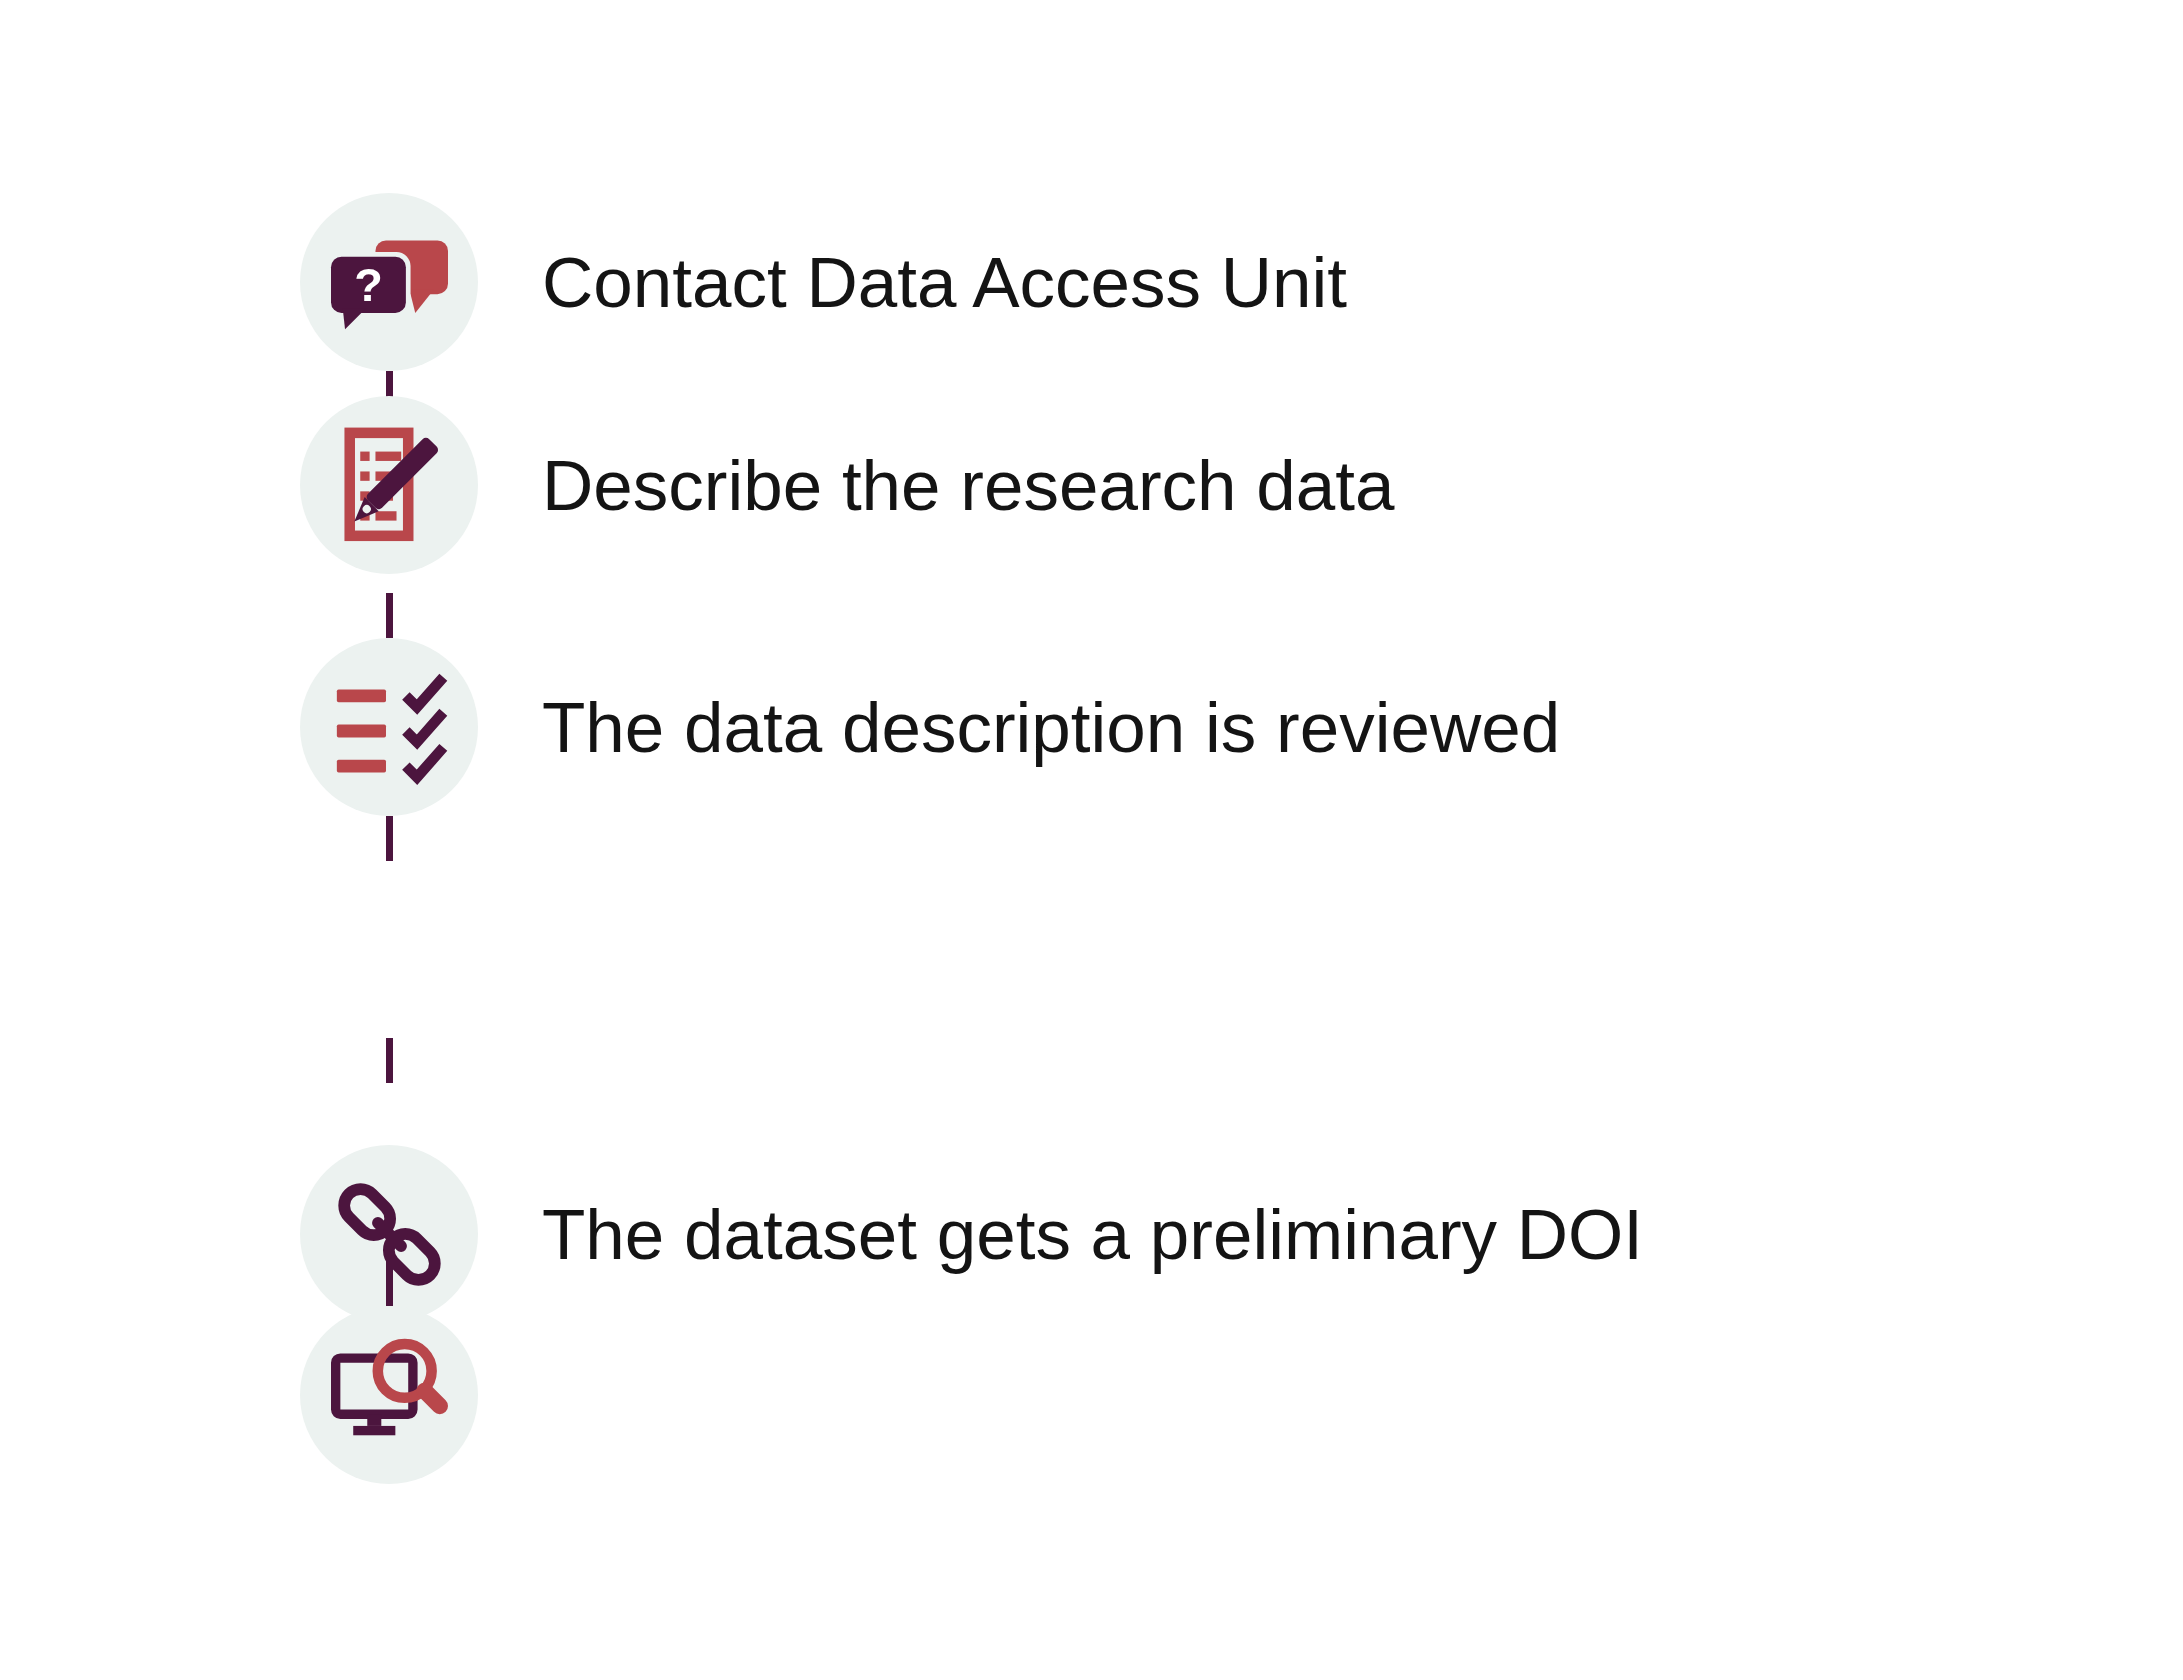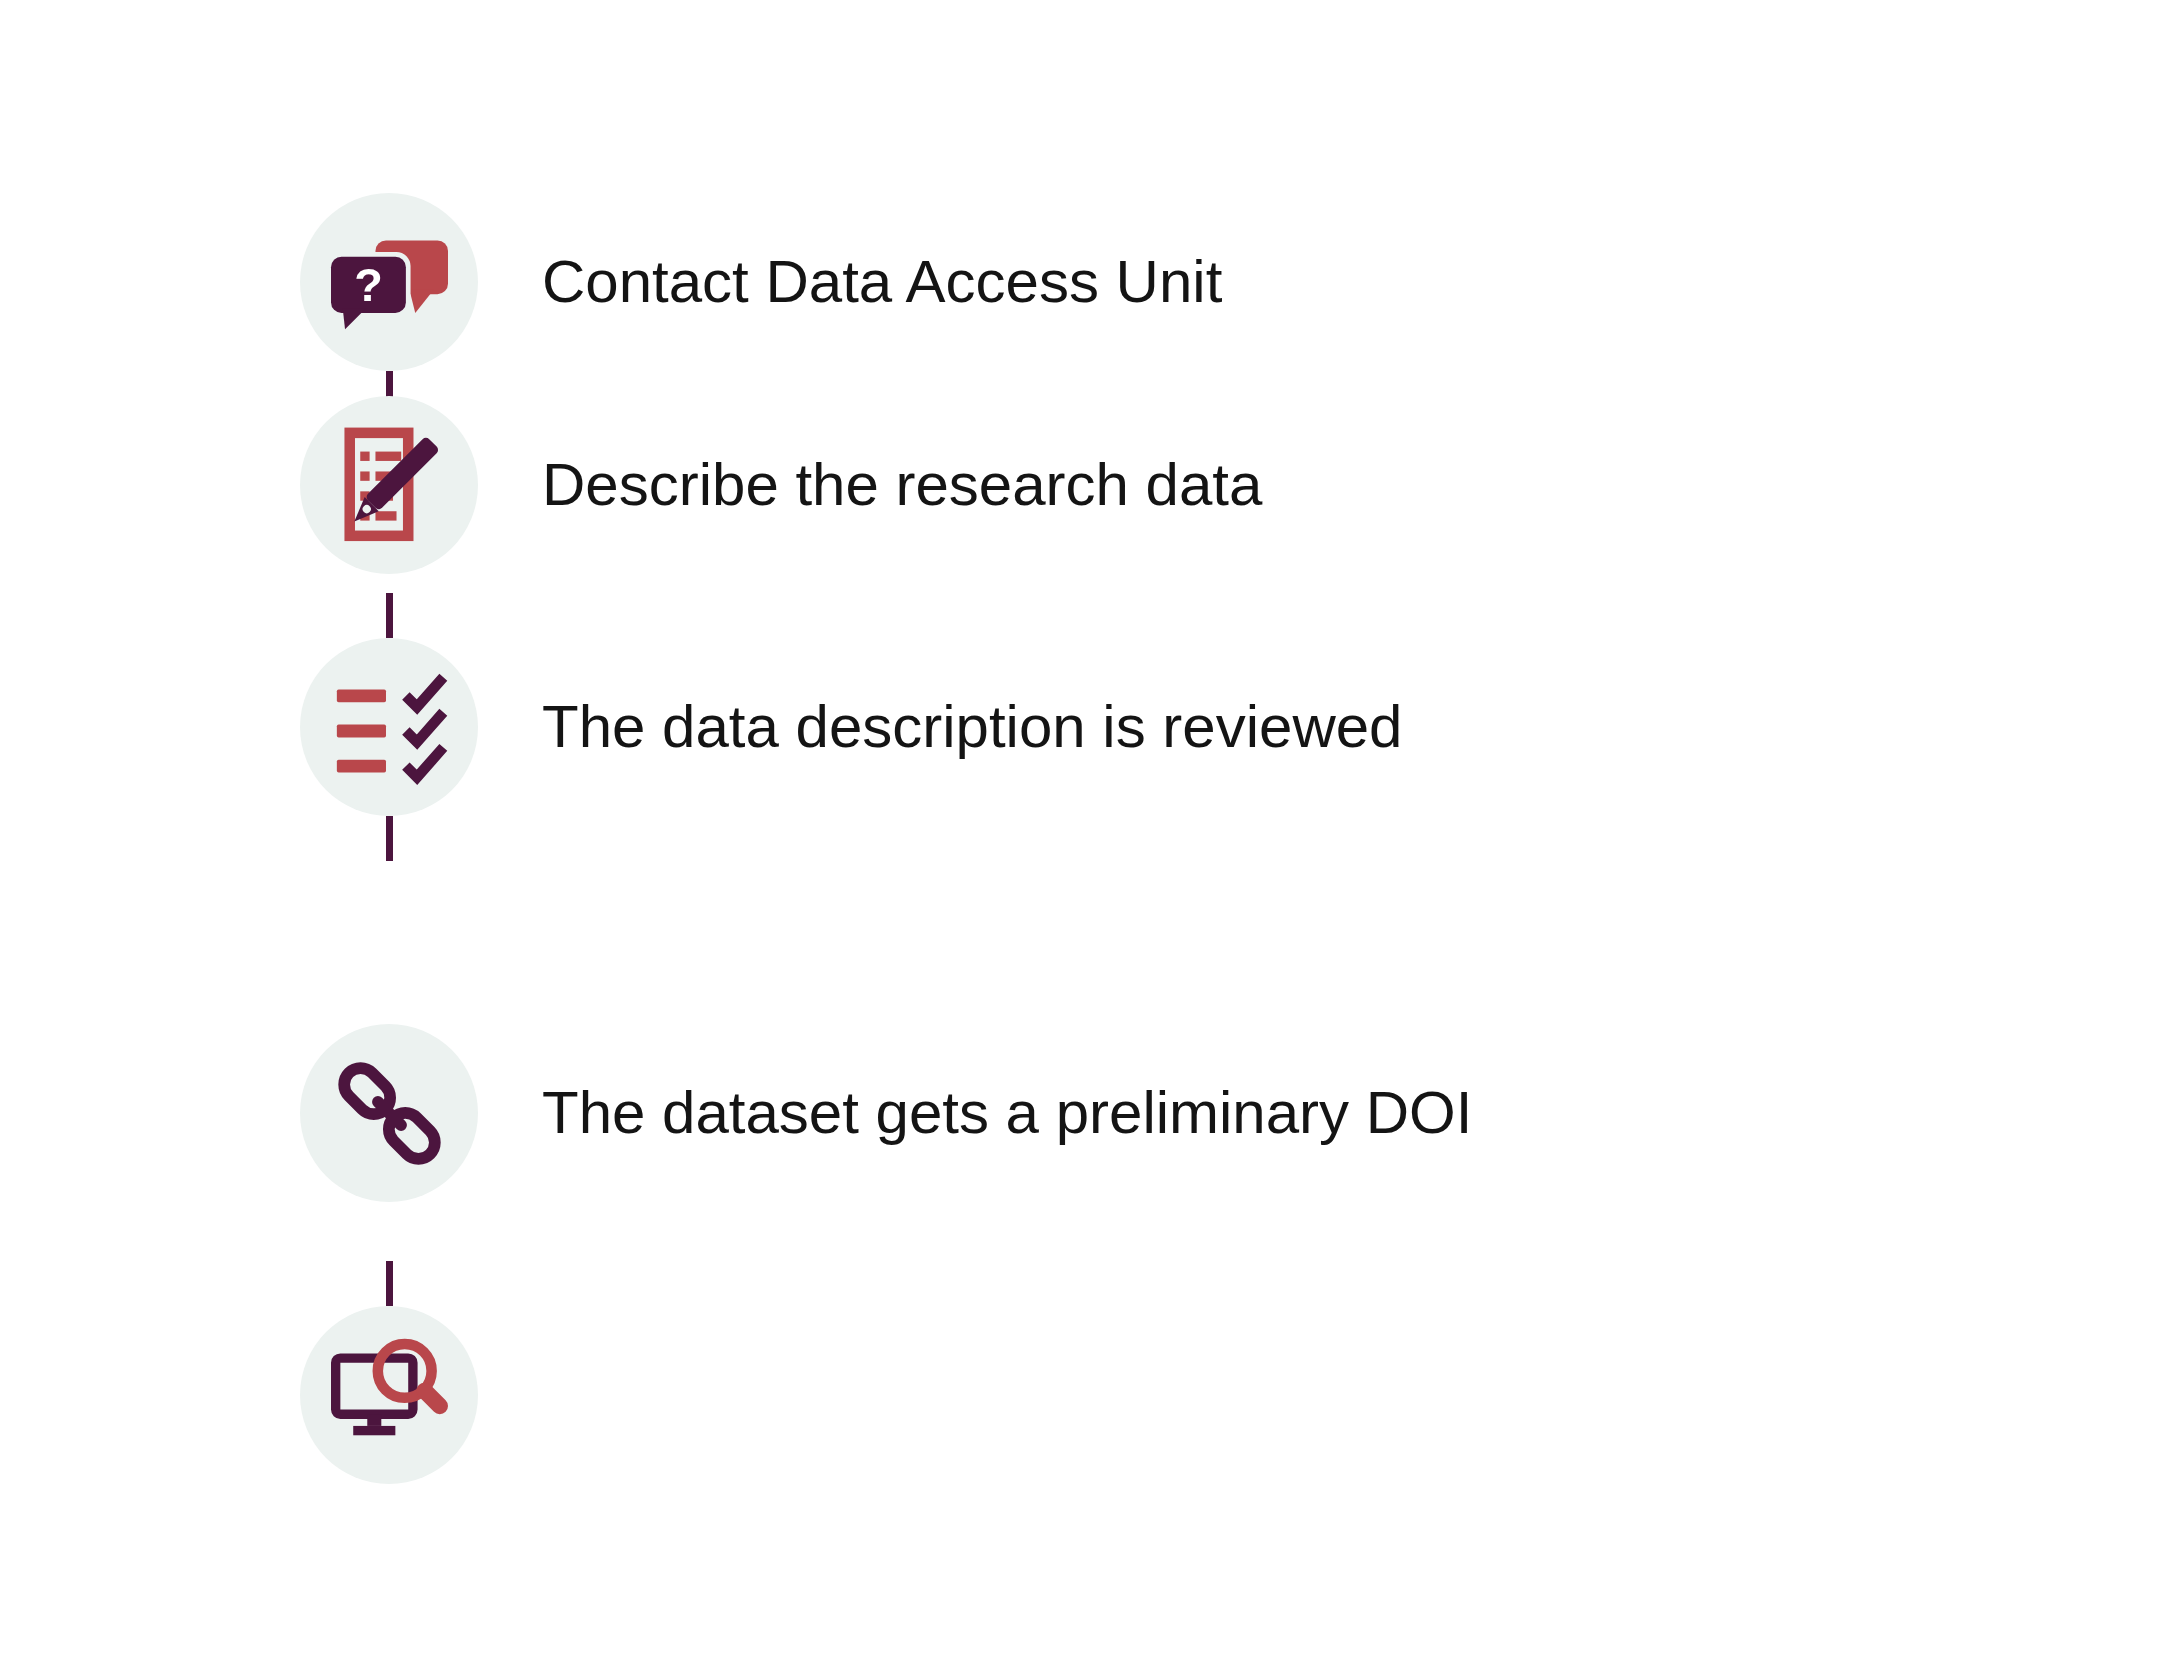--- a/index.html
+++ b/index.html
@@ -24,21 +24,21 @@
     border-radius: 50%;
     background: var(--circle-bg, #ecf2f0);
     display: flex;
     align-items: center;
     justify-content: center;
     flex: none;
   }
   .badge svg { width: 117px; height: 117px; overflow: visible; }
   .label {
     margin-left: 64px;
-    font-size: 60px;
+    font-size: 71px;
     line-height: 1;
     color: var(--text, #141414);
     white-space: nowrap;
   }
   .connector {
     position: absolute;
     left: 386px;
     width: 7.4px;
     height: 45px;
     background: var(--dark, #4c153e);
@@ -110,21 +110,21 @@
         <polyline class="s-dark" stroke-width="9" points="64,53 73.5,62.5 96,37"></polyline>
         <polyline class="s-dark" stroke-width="9" points="64,83 73.5,92.5 96,67"></polyline>
       </svg>
     </div>
     <div class="label">The data description is reviewed</div>
   </div>
   <div class="connector" style="top:816px"></div>
 
   <div class="connector" style="top:1038px"></div>
 
-  <div class="step" style="top:1024px">
+  <div class="step" style="top:1145px">
     <div class="badge">
       <svg viewBox="0 0 100 100" aria-hidden="true">
         <g class="s-dark" stroke-width="10" transform="rotate(45 50 50)">
           <rect x="1" y="36" width="44" height="28" rx="14"></rect>
           <rect x="55" y="36" width="44" height="28" rx="14"></rect>
           <line x1="36" y1="50" x2="64" y2="50" stroke-linecap="round"></line>
         </g>
       </svg>
     </div>
     <div class="label">The dataset gets a preliminary DOI</div>

